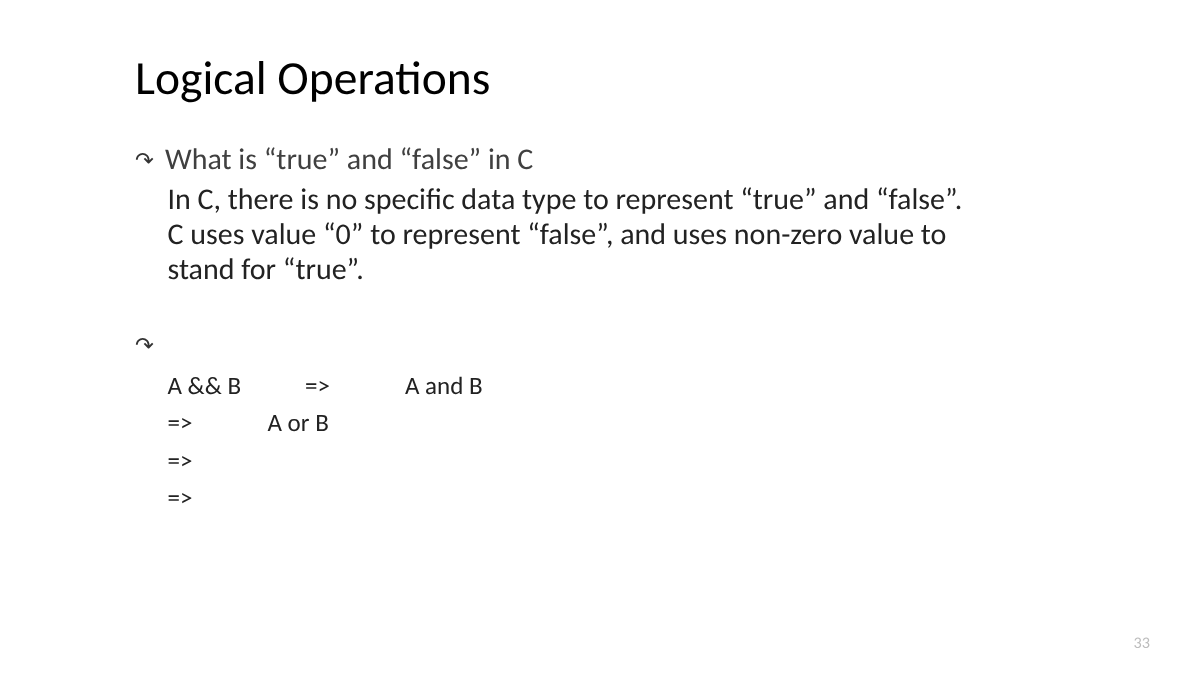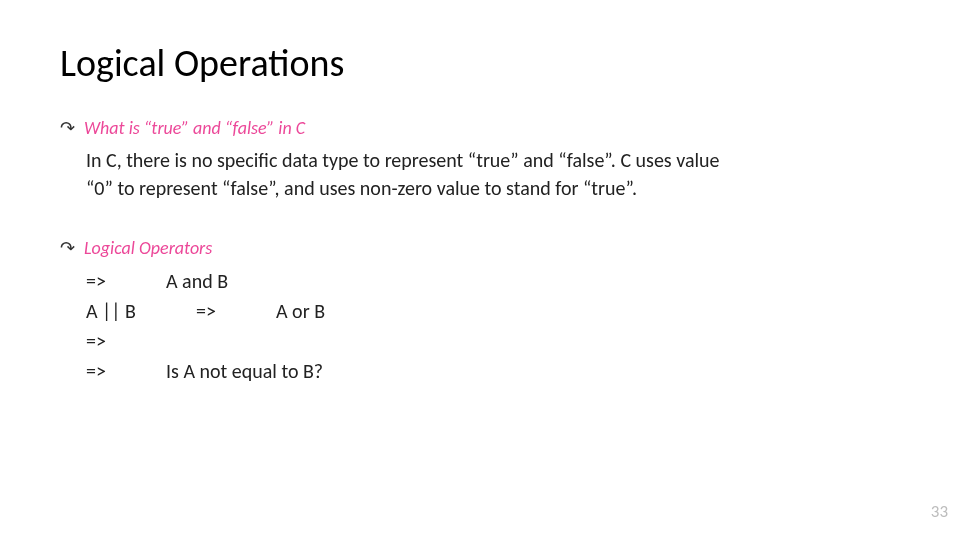--- a/index.html
+++ b/index.html
@@ -6,48 +6,47 @@
     body {
       width: 960px;
       height: 540px;
       background: #fff;
       font-family: "Segoe UI", "Calibri", Arial, sans-serif;
       color: #222;
       position: relative;
       overflow: hidden;
     }
     .slide {
-      padding: 40px 0 0 60px;
+      padding: 40px 0 0 108px;
     }
     .title {
       font-size: 38px;
       font-weight: 400;
       margin-bottom: 28px;
       color: #000;
     }
     .bullet-row {
       display: flex;
       align-items: flex-start;
       margin-bottom: 4px;
     }
     .bullet-icon {
       font-size: 18px;
       line-height: 28px;
       margin-right: 4px;
       color: #333;
       min-width: 20px;
     }
     .bullet-text {
-      font-size: 18px;
+      font-size: 24px;
       line-height: 28px;
-      color: #ec4899;
-      font-style: italic;
+      color: #404040;
     }
     .body-text {
-      font-size: 20px;
+      font-size: 24px;
       line-height: 28px;
       color: #222;
       margin-left: 26px;
       max-width: 640px;
       margin-bottom: 32px;
     }
     .ops-section {
       margin-top: 8px;
     }
     .op-table {
@@ -58,57 +57,55 @@
       display: flex;
       font-size: 20px;
       line-height: 30px;
       color: #222;
     }
     .op-expr { width: 110px; }
     .op-arrow { width: 80px; }
     .op-desc { }
     .page-num {
       position: absolute;
-      right: 12px;
+      right: 40px;
       bottom: 18px;
-      font-size: 17px;
+      font-size: 13px;
       color: #bdbdbd;
     }
   </style>
 </head>
 <body>
 
 <div class="slide">
   <h1 class="title">Logical Operations</h1>
 
   <div class="bullet-row">
     <span class="bullet-icon">↷</span>
     <span class="bullet-text">What is “true” and “false” in C</span>
   </div>
   <div class="body-text">In C, there is no specific data type to represent “true” and “false”. C uses value “0” to represent “false”, and uses non-zero value to stand for “true”.</div>
 
   <div class="ops-section">
     <div class="bullet-row">
       <span class="bullet-icon">↷</span>
-      <span class="bullet-text">Logical Operators</span>
     </div>
     <div class="op-table">
       <div class="op-row">
+        <span class="op-expr">A &amp;&amp; B</span>
         <span class="op-arrow">=&gt;</span>
         <span class="op-desc">A and B</span>
       </div>
       <div class="op-row">
-        <span class="op-expr">A || B</span>
         <span class="op-arrow">=&gt;</span>
         <span class="op-desc">A  or  B</span>
       </div>
       <div class="op-row">
         <span class="op-arrow">=&gt;</span>
       </div>
       <div class="op-row">
         <span class="op-arrow">=&gt;</span>
-        <span class="op-desc">Is A not equal to B?</span>
       </div>
     </div>
   </div>
 </div>
 
 <div class="page-num">33</div>
 
 </body></html>

